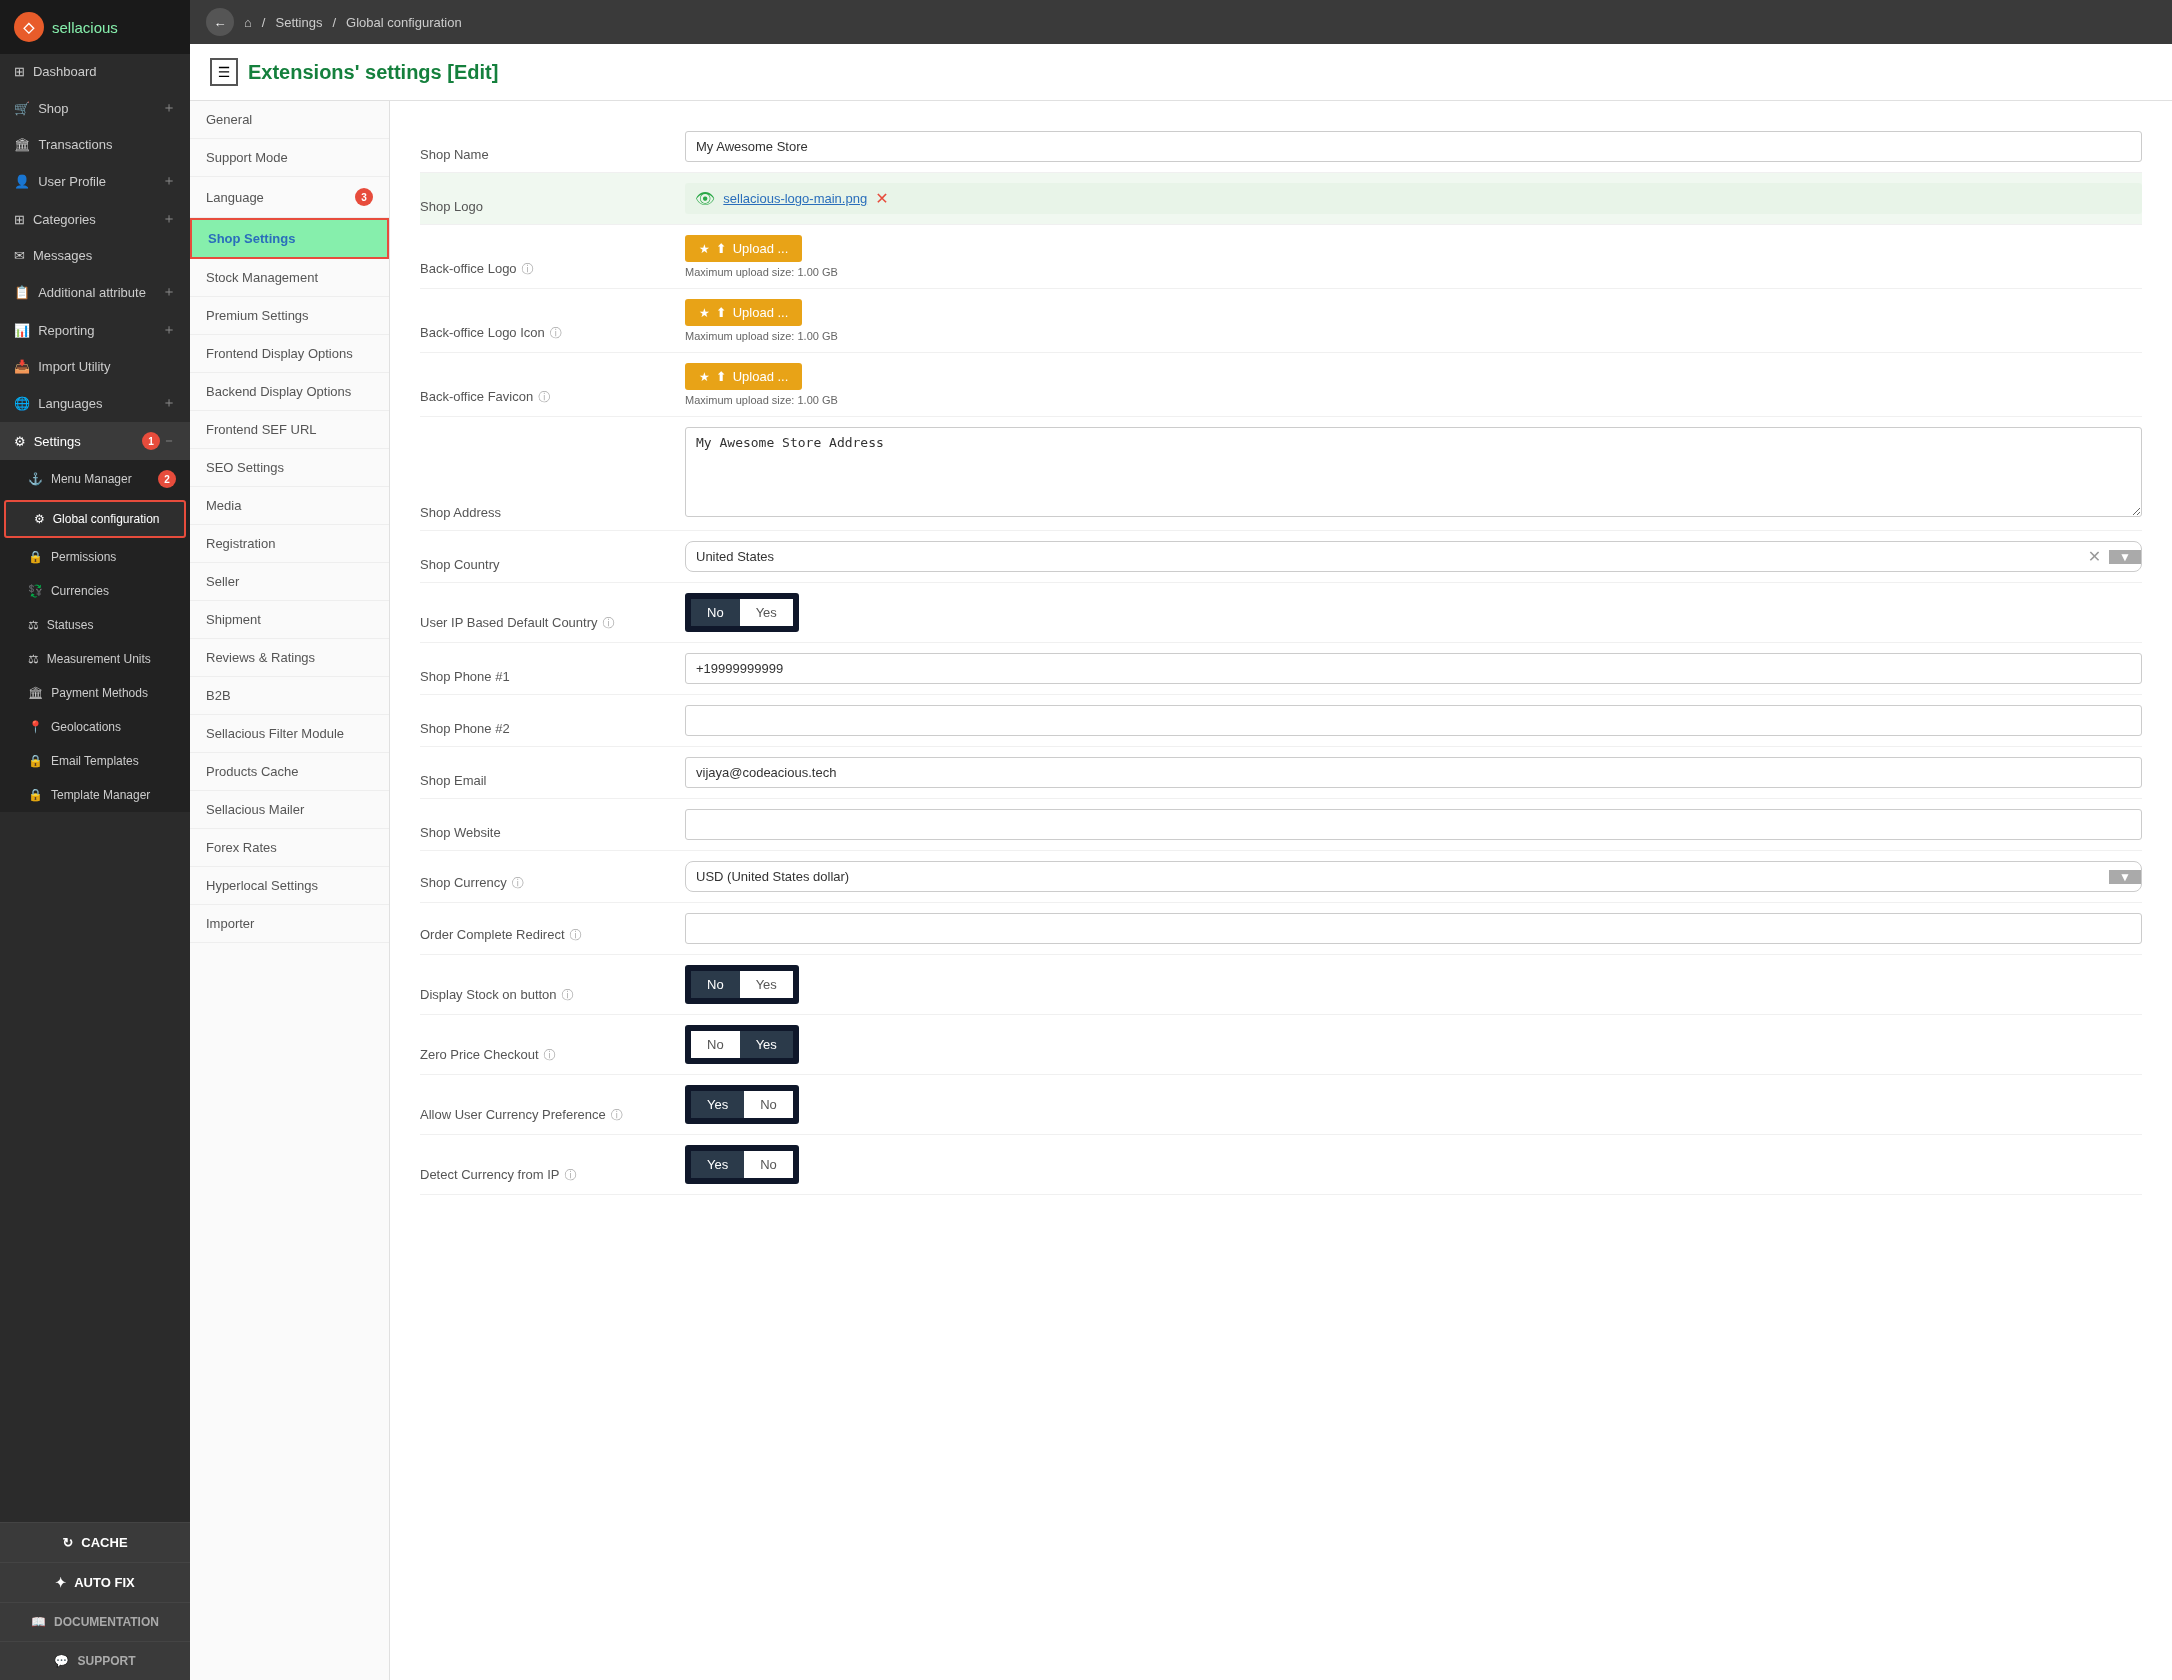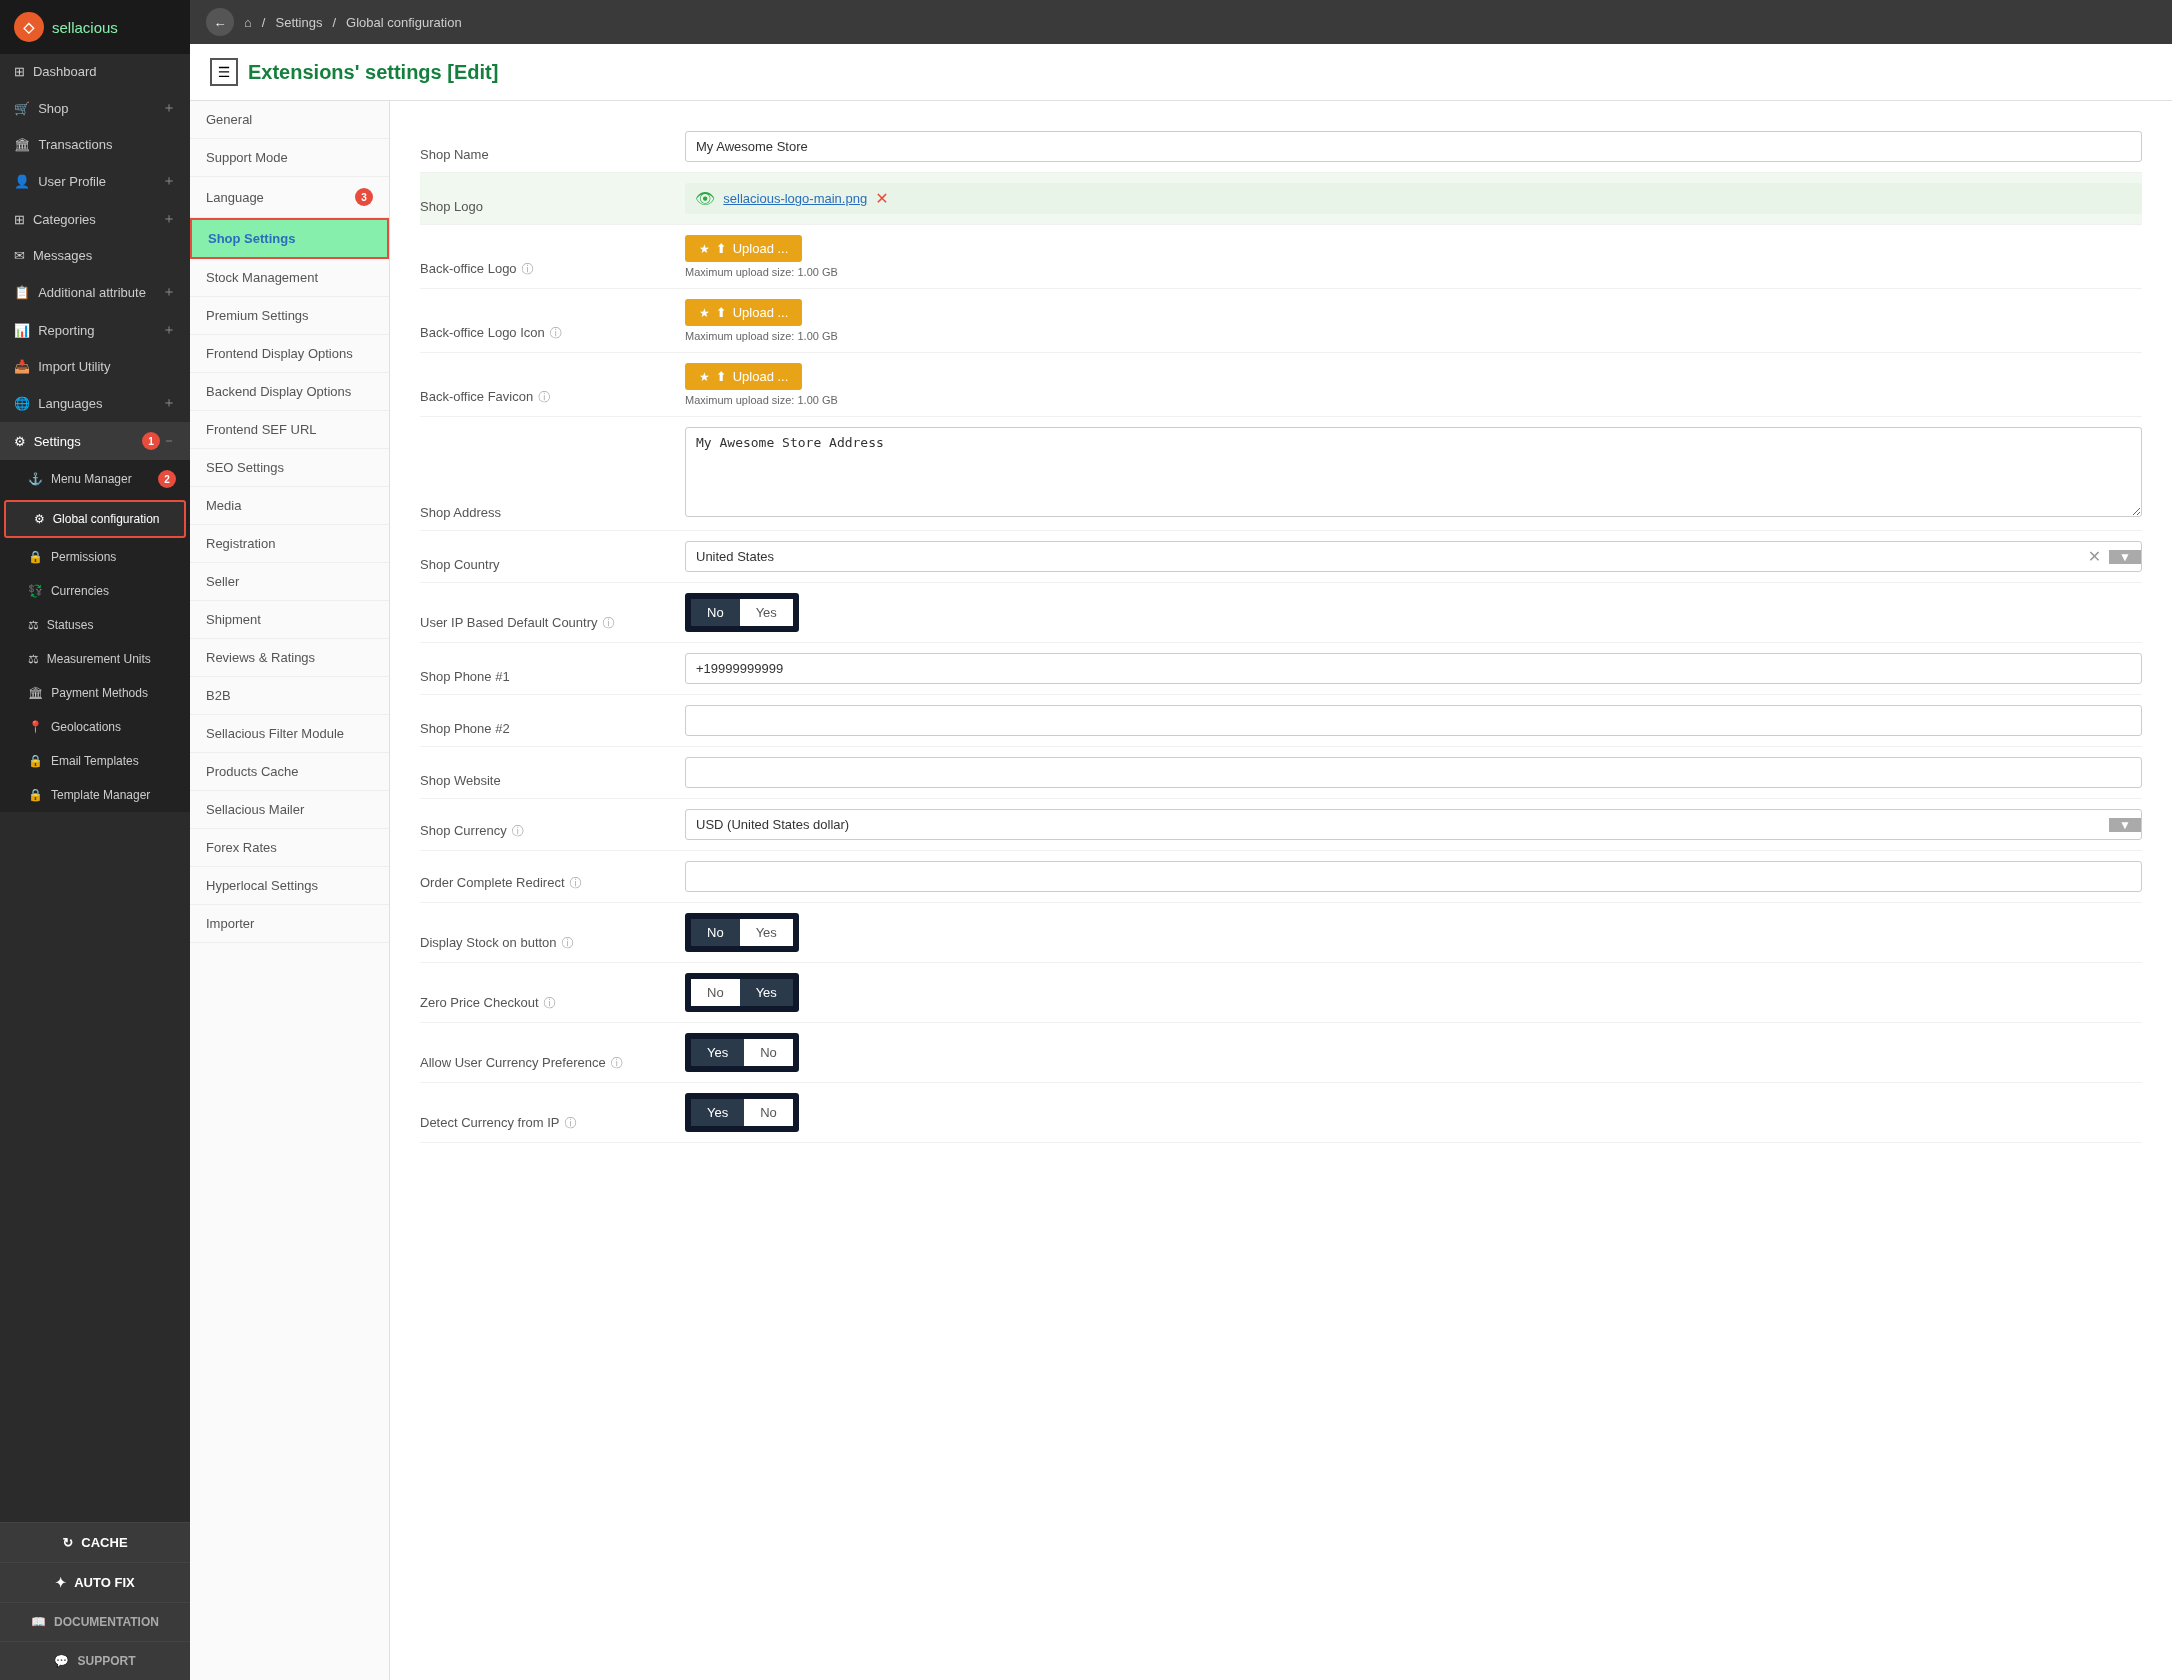--- a/index.html
+++ b/index.html
@@ -241,21 +241,21 @@
     .logo-row .eye-icon { color: #28a745; font-size: 16px; }
     .logo-row .file-icon { color: #2a6ebb; font-size: 13px; text-decoration: underline; cursor: pointer; }
     .logo-row .remove-icon { color: #e74c3c; font-size: 16px; cursor: pointer; }
     .logo-row-bg { background: #e8f4e8; padding: 6px 10px; border-radius: 3px; }
 
     
     .form-field .select-wrap {
       display: flex;
       align-items: center;
       border: 1px solid #ccc;
-      border-radius: 3px;
+      border-radius: 8px;
       background: #fff;
       overflow: hidden;
       width: 100%;
     }
     .form-field .select-wrap select {
       flex: 1;
       padding: 7px 10px;
       border: none;
       outline: none;
       font-size: 13px;
@@ -642,20 +642,28 @@
 
         <div class="form-row">
           <div class="form-label">
             <span>Shop Phone #2</span>
           </div>
           <div class="form-field">
             <input type="text" style="">
           </div>
         </div>
 
+        <div class="form-row">
+          <div class="form-label">
+            <span>Shop Email</span>
+          </div>
+          <div class="form-field">
+            <input type="text" value="vijaya@codeacious.tech" style="">
+          </div>
+        </div>
 
         <div class="form-row">
           <div class="form-label">
             <span>Shop Website</span>
           </div>
           <div class="form-field">
             <input type="text" style="">
           </div>
         </div>
 

